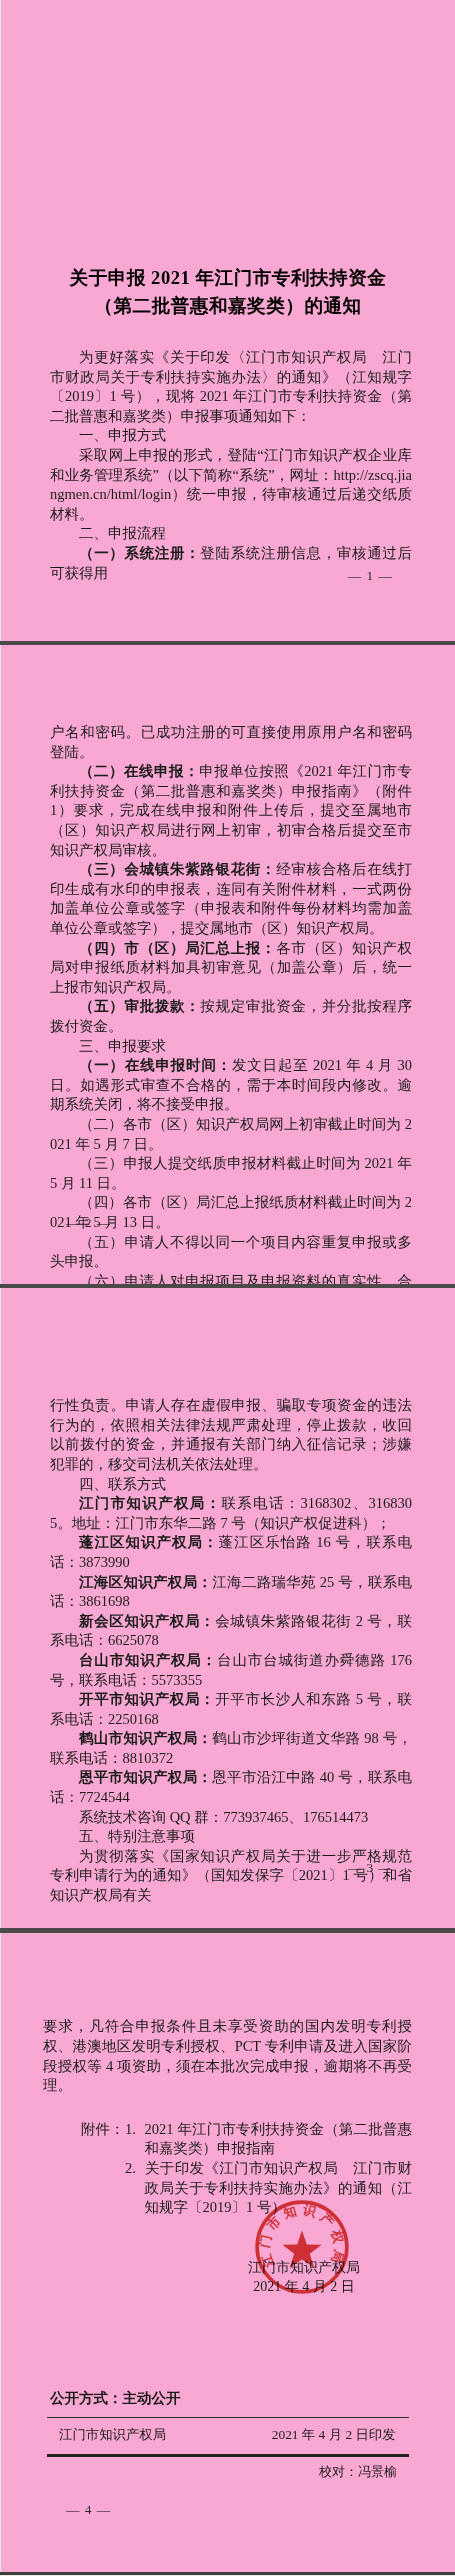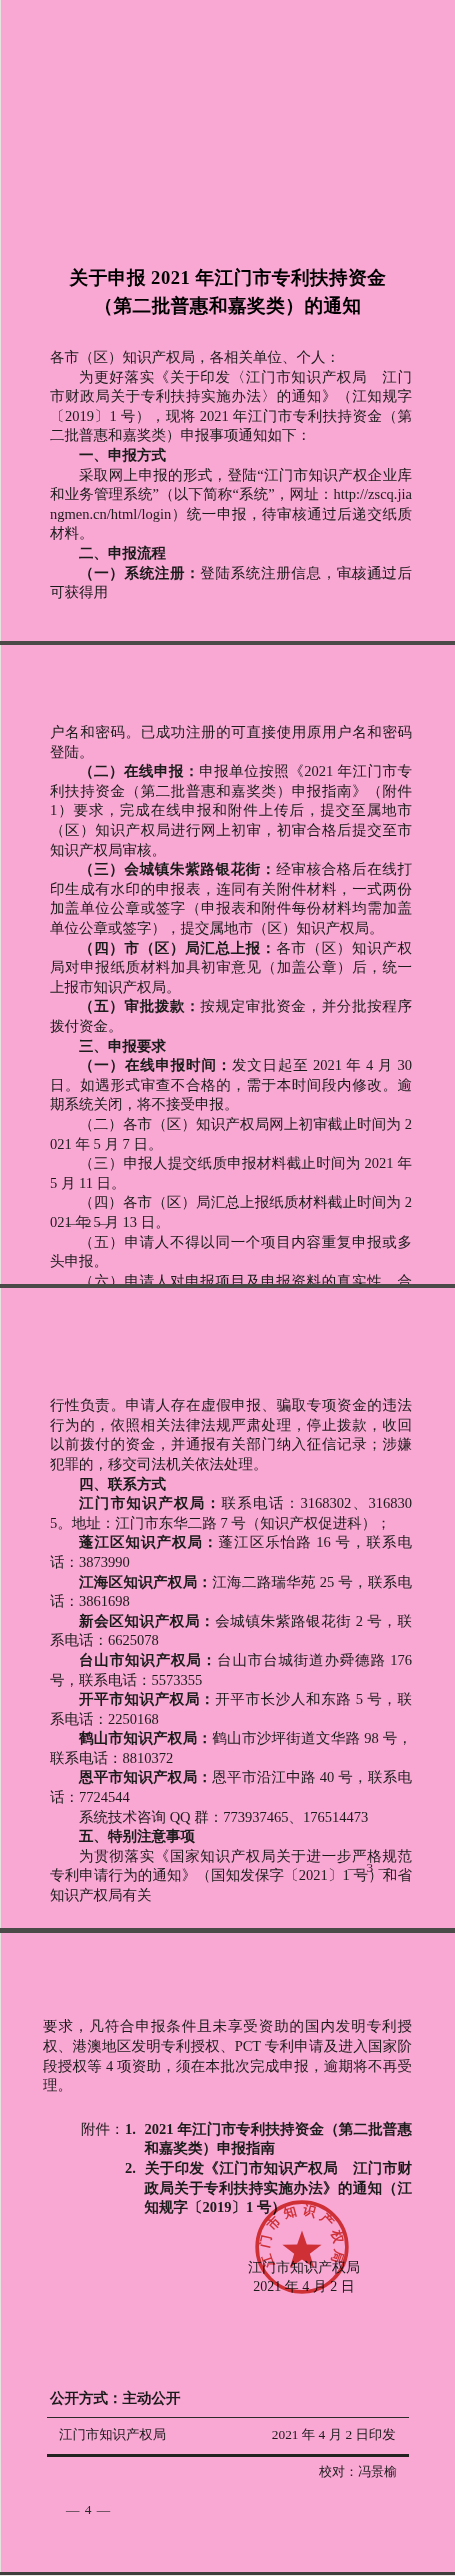--- a/index.html
+++ b/index.html
@@ -20,33 +20,33 @@
   .flow{margin-left:50px;margin-right:44px;}
   .flow1{margin-top:28px;}
   .flow2{padding-top:78px;}
   .flow3{padding-top:108px;}
   .flow4{padding-top:84px;margin-left:43px;}
   .blk{margin:0;font-size:14.5px;line-height:19.6px;text-align:justify;
        text-justify:inter-character;word-break:break-all;}
   .para{text-indent:2em;}
   .cont{text-indent:0;}
   .addressee{text-indent:0;}
-  .heading{text-indent:2em;font-weight:700;
+  .heading{text-indent:2em;font-weight:400;
            font-family:"Liberation Sans","DejaVu Sans",sans-serif;}
   .blk b{font-weight:700;font-family:"Liberation Sans","DejaVu Sans",sans-serif;}
 
   .pagenum{position:absolute;font-size:13.4px;line-height:15.5px;color:#2a2a2a;letter-spacing:1px;}
   .pn1{top:568px;right:63px;}
   .pn2{top:570px;left:66px;}
   .pn3{top:572px;right:63px;}
   .pn4{top:569px;left:66px;}
 
   .att{display:flex;margin:24px 44px 0 81px;font-size:14.5px;line-height:19.6px;}
   .att-label{flex:none;width:44px;}
-  .att-items{flex:1;font-weight:bold;}
+  .att-items{flex:1;}
   .att-item{padding-left:19.6px;text-indent:-19.6px;text-align:justify;word-break:break-all;}
   .att-num{display:inline-block;width:19.6px;text-indent:0;}
 
   .stamp{position:absolute;left:253px;top:265px;width:98px;height:98px;
          opacity:0.9;mix-blend-mode:multiply;z-index:3;}
   .sig-name{position:absolute;left:242px;top:327px;width:124px;text-align:center;
             font-size:14px;line-height:16.5px;z-index:2;}
   .sig-date{position:absolute;left:242px;top:346px;width:124px;text-align:center;
             font-size:14px;line-height:16.5px;z-index:2;}
 
@@ -64,21 +64,20 @@
 <body>
 
 <div class="doc">
 
   <div class="page page1">
     <div class="title">
       <div>关于申报 2021 年江门市专利扶持资金</div>
       <div>（第二批普惠和嘉奖类）的通知</div>
     </div>
     <div class="flow flow1">
-        <p class="blk addressee">各市（区）知识产权局，各相关单位、个人：</p>
         <p class="blk para">为更好落实《关于印发〈江门市知识产权局　江门市财政局关于专利扶持实施办法〉的通知》（江知规字〔2019〕1 号），现将 2021 年江门市专利扶持资金（第二批普惠和嘉奖类）申报事项通知如下：</p>
         <p class="blk heading">一、申报方式</p>
         <p class="blk para">采取网上申报的形式，登陆“江门市知识产权企业库和业务管理系统”（以下简称“系统”，网址：http://zscq.jiangmen.cn/html/login）统一申报，待审核通过后递交纸质材料。</p>
         <p class="blk heading">二、申报流程</p>
         <p class="blk para"><b>（一）系统注册：</b>登陆系统注册信息，审核通过后可获得用</p>
       </div>
     <div class="pagenum pn1">— 1 —</div>
   </div>
 
   <div class="sep"></div>

